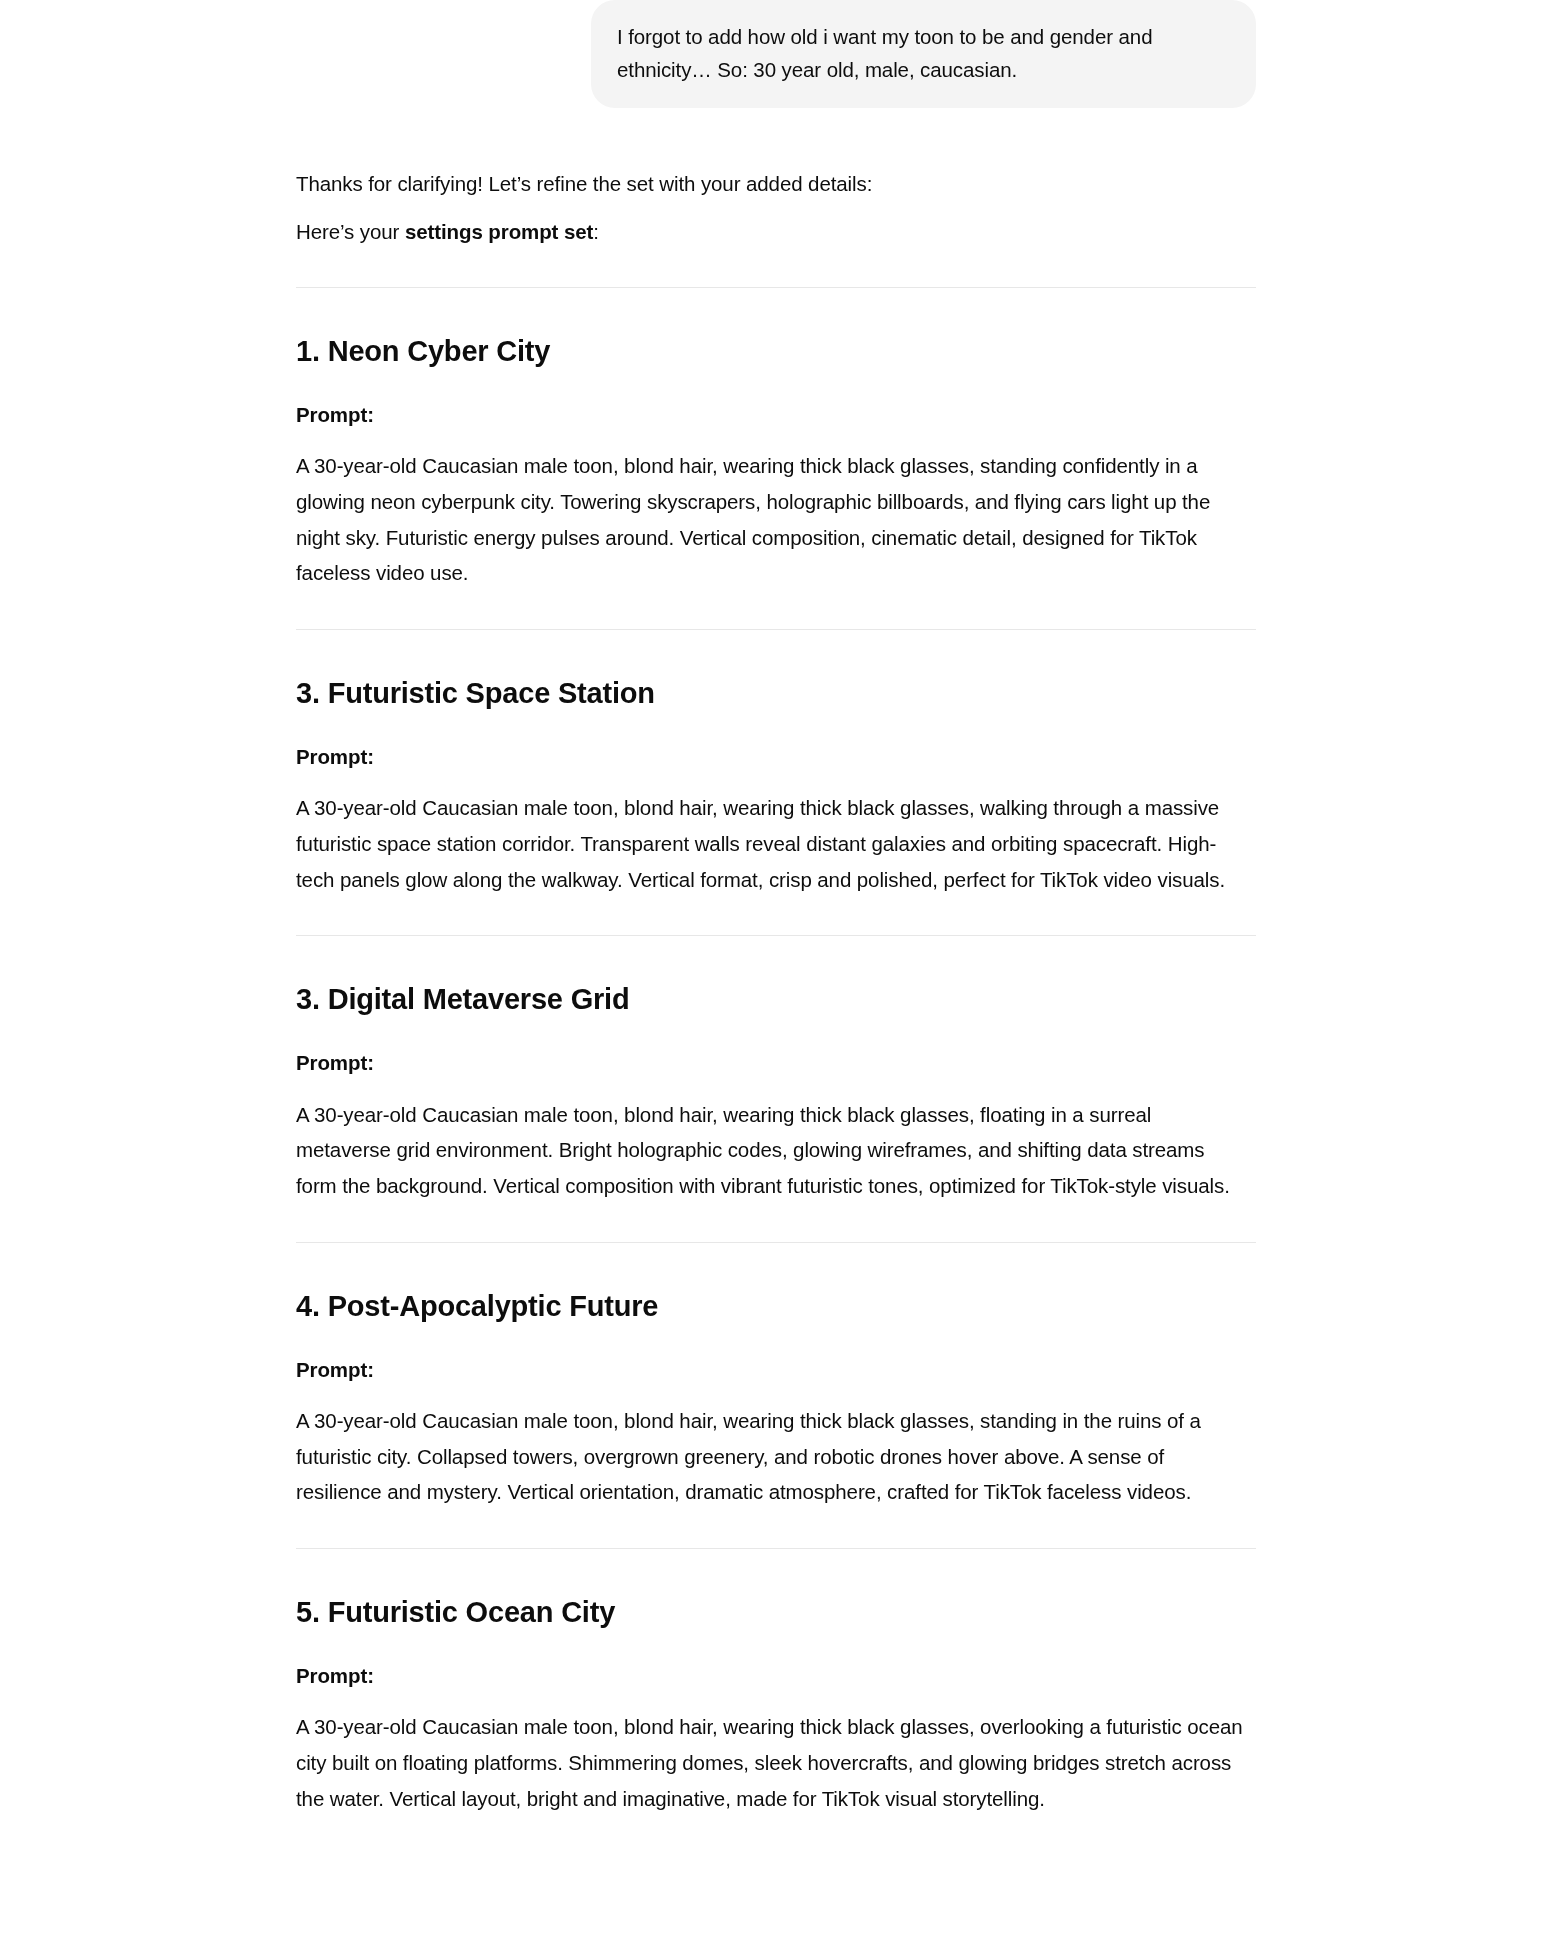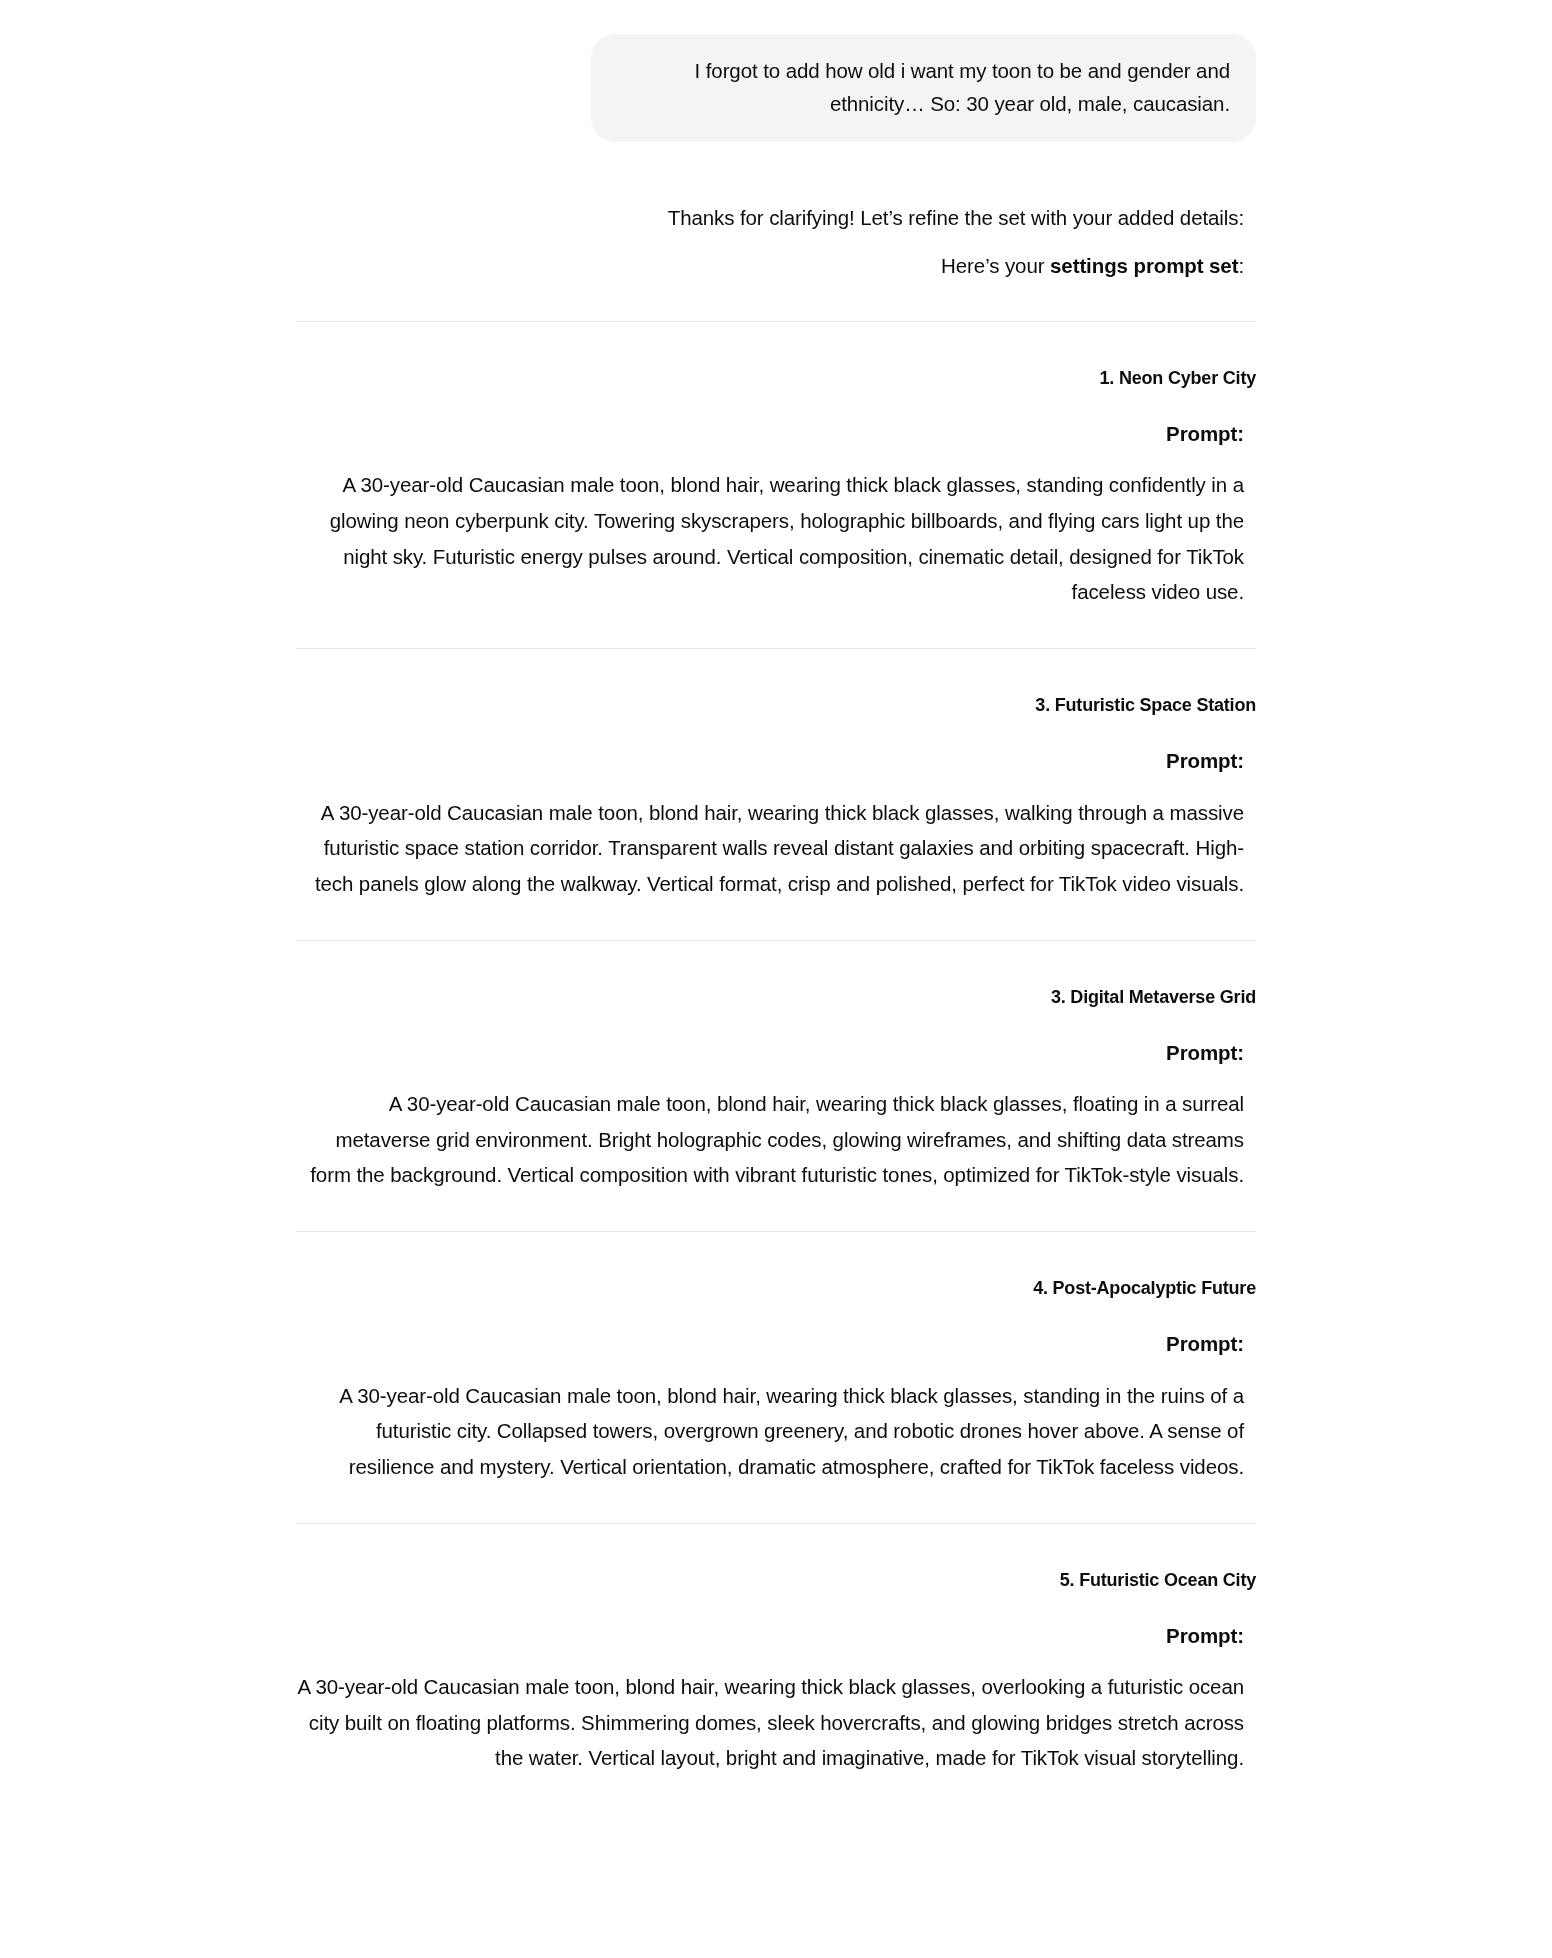--- a/index.html
+++ b/index.html
@@ -17,22 +17,20 @@
   }
   .page {
     position: relative;
     width: 1552px;
     min-height: 1958px;
     padding: 0;
   }
   .thread {
     width: 960px;
     margin: 0 auto;
-    padding-top: 34px;
-    text-align: right;
   }
 
   
   .user-row {
     display: flex;
     justify-content: flex-end;
     margin-bottom: 58px;
   }
   .user-bubble {
     background: #f4f4f4;
@@ -77,21 +75,21 @@
   }
   b, strong { font-weight: 700; color: #0d0d0d; }
 
   hr.sep {
     border: 0;
     border-top: 1px solid #e7e7e7;
     margin: 38px 0 44px 0;
   }
 
   h3.section-title {
-    font-size: 18px;
+    font-size: 29px;
     font-weight: 700;
     margin: 0 0 26px 0;
     line-height: 1.35;
     letter-spacing: -0.2px;
   }
   .prompt-label {
     font-weight: 700;
     margin: 0 0 10px 0;
   }
   .prompt-body {

